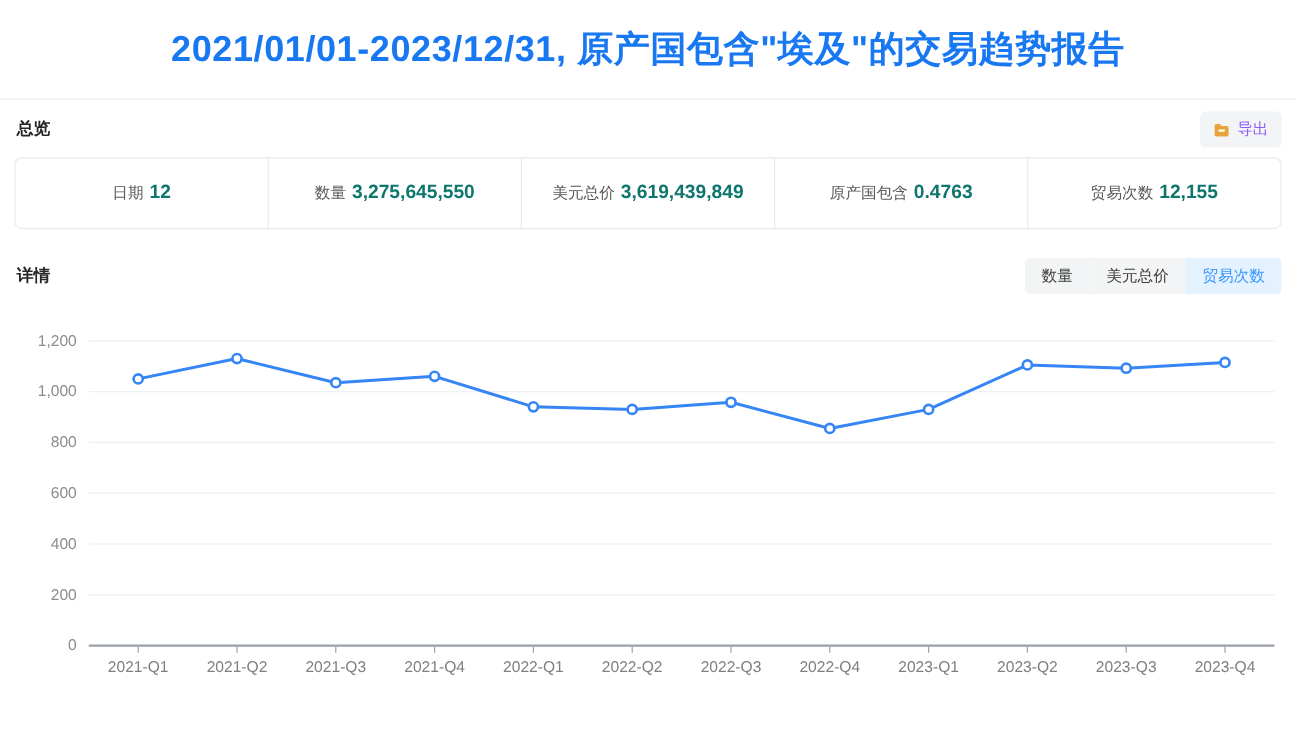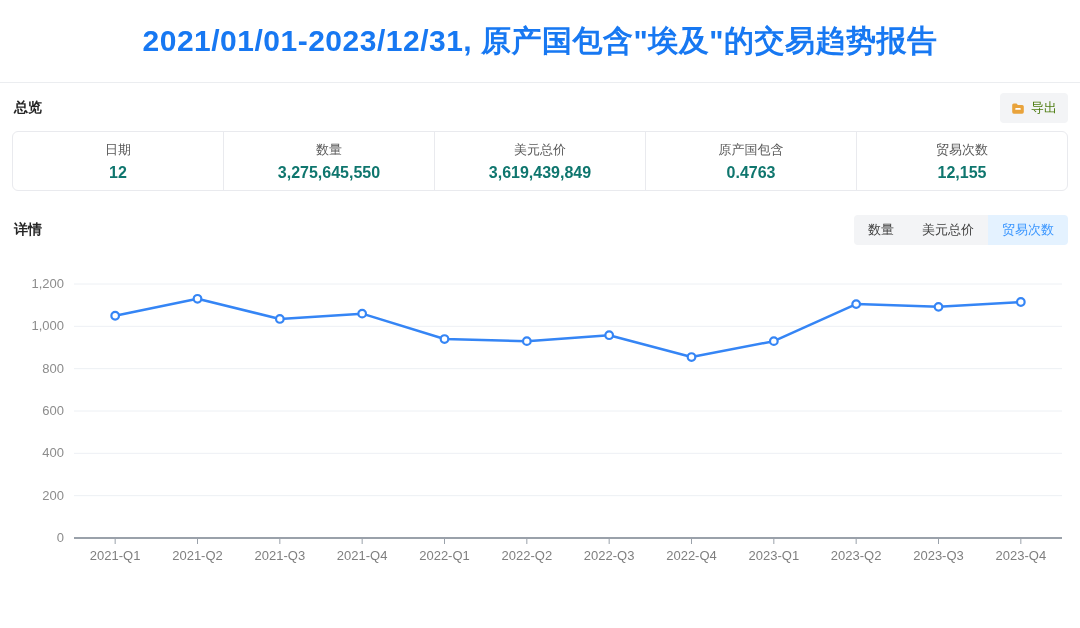--- a/index.html
+++ b/index.html
@@ -23,30 +23,30 @@
   }
   .content { padding: 0 12px; }
   .section-row {
     display: flex; justify-content: space-between; align-items: center;
     margin-top: 10px; height: 30px;
   }
   .section-label { font-size: 14px; font-weight: bold; color: #262626; padding-left: 2px; }
   .export-btn {
     display: inline-flex; align-items: center; gap: 6px;
     background: #f3f4f6; border: none; border-radius: 4px;
-    padding: 6px 11px; font-size: 13px; color: #4d7c0f; cursor: pointer;
+    padding: 6px 11px; font-size: 13px; color: #8b5cf6; cursor: pointer;
     font-family: inherit;
   }
   .stats-card {
     margin-top: 8px; height: 60px;
     background: #fff; border: 1px solid #e9eaee; border-radius: 6px;
     display: flex; align-items: stretch;
   }
   .stat-col {
-    flex: 1; display: flex; flex-direction: column;
+    flex: 1; display: flex; flex-direction: row;
     align-items: center; justify-content: center; gap: 5px;
   }
   .stat-col + .stat-col { border-left: 1px solid #e9eaee; }
   .stat-label { font-size: 13px; color: #595959; }
   .stat-value { font-size: 16px; color: #0f766e; font-weight: 600; }
   .details-row { margin-top: 24px; height: 30px; }
   .tab-groups { display: flex; gap: 12px; }
   .seg-group { display: flex; border-radius: 4px; overflow: hidden; }
   .seg {
     padding: 0 14px; height: 30px; display: flex; align-items: center; gap: 6px;

